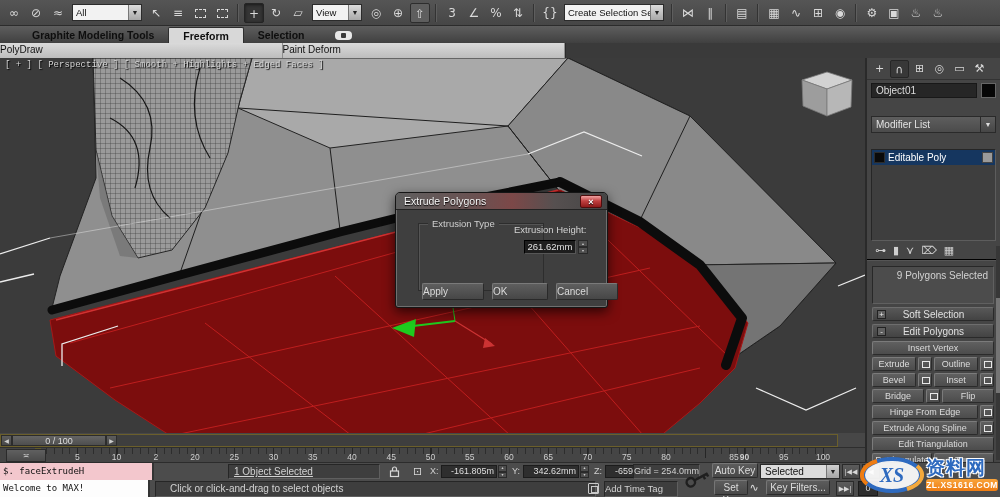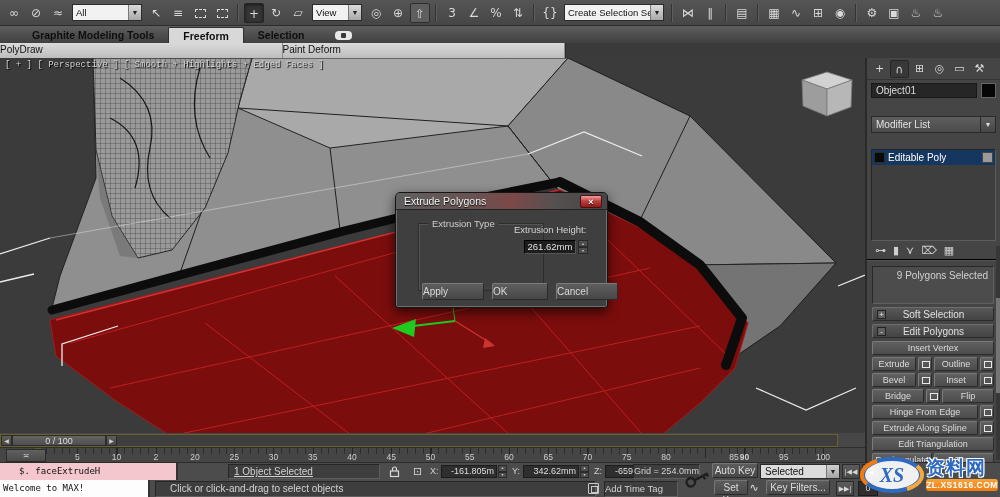--- a/index.html
+++ b/index.html
@@ -147,23 +147,23 @@
   #frame-marker { position:absolute; left:35px; top:0; width:6px; height:15px; background:#8f8747;
     border:1px solid #5f592b; }
   #mini-curve-btn { position:absolute; left:6px; top:1px; width:40px; height:13px;
     background:linear-gradient(#606060,#4a4a4a); border:1px solid #2b2b2b; color:#ddd;
     font-size:8px; text-align:center; line-height:11px; font-family:"DejaVu Sans",sans-serif; }
 
   
   #status-bar { position:absolute; left:0; top:462px; width:1000px; height:35px;
     background:#4c4c4c; border-top:1px solid #2c2c2c; }
   .srow { position:relative; height:17px; }
-  #listener1 { position:absolute; left:0; top:0; width:178px; height:17px; background:#f3c7cd;
+  #listener1 { position:absolute; left:0; top:0; width:154px; height:17px; background:#f3c7cd;
     color:#111; font-family:"DejaVu Sans Mono", monospace; font-size:9px; line-height:16px;
-    padding-left:19px; border-right:2px solid #333; white-space:nowrap; overflow:hidden; }
+    padding-left:3px; border-right:2px solid #333; white-space:nowrap; overflow:hidden; }
   #listener2 { position:absolute; left:0; top:0; width:150px; height:18px; background:#fdfdfd;
     color:#111; font-family:"DejaVu Sans Mono", monospace; font-size:9px; line-height:16px;
     padding-left:3px; border-right:2px solid #333; white-space:nowrap; overflow:hidden; }
   .sunken { background:#3e3e3e; border:1px solid; border-color:#262626 #5f5f5f #5f5f5f #262626;
     color:#d2d2d2; }
   #sel-count { position:absolute; left:228px; top:1px; width:152px; height:15px; font-size:10px;
     line-height:13px; padding-left:5px;text-decoration:underline; }
   #prompt { position:absolute; left:155px; top:1px; width:441px; height:16px; font-size:10px;
     line-height:14px; padding-left:14px; }
   .coord-label { position:absolute; top:3px; font-size:9px; color:#cfcfcf; }

